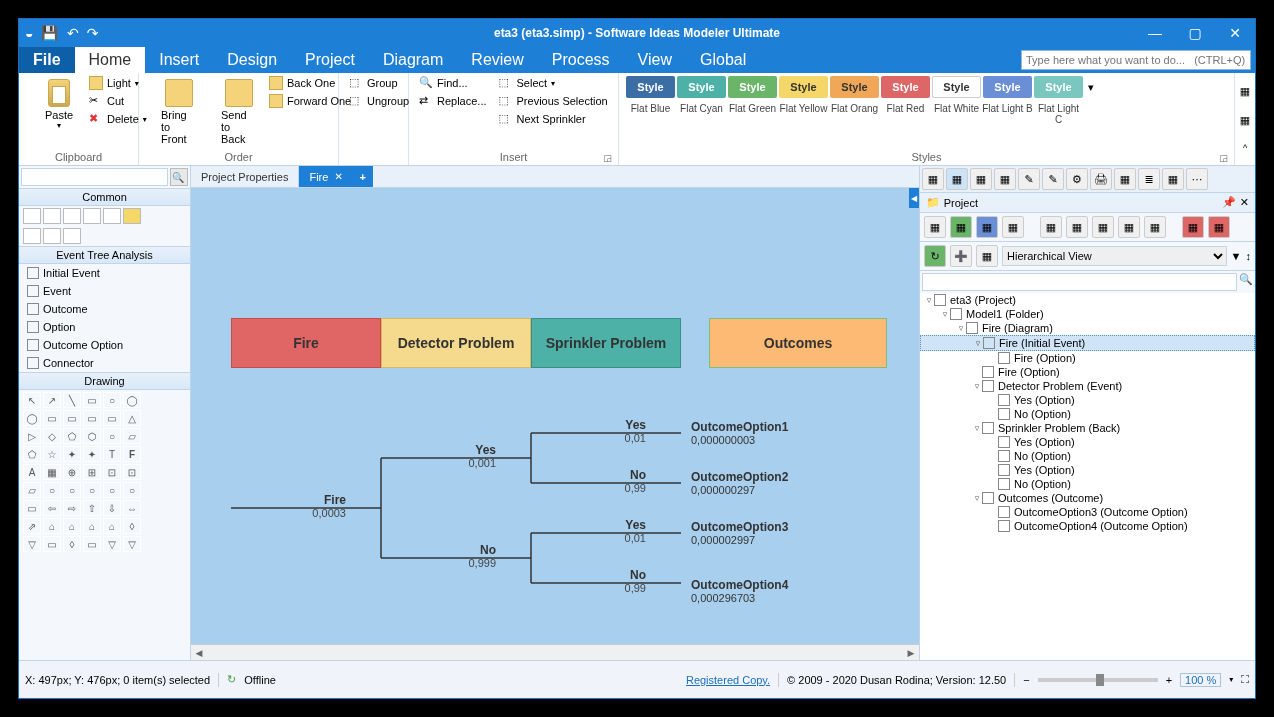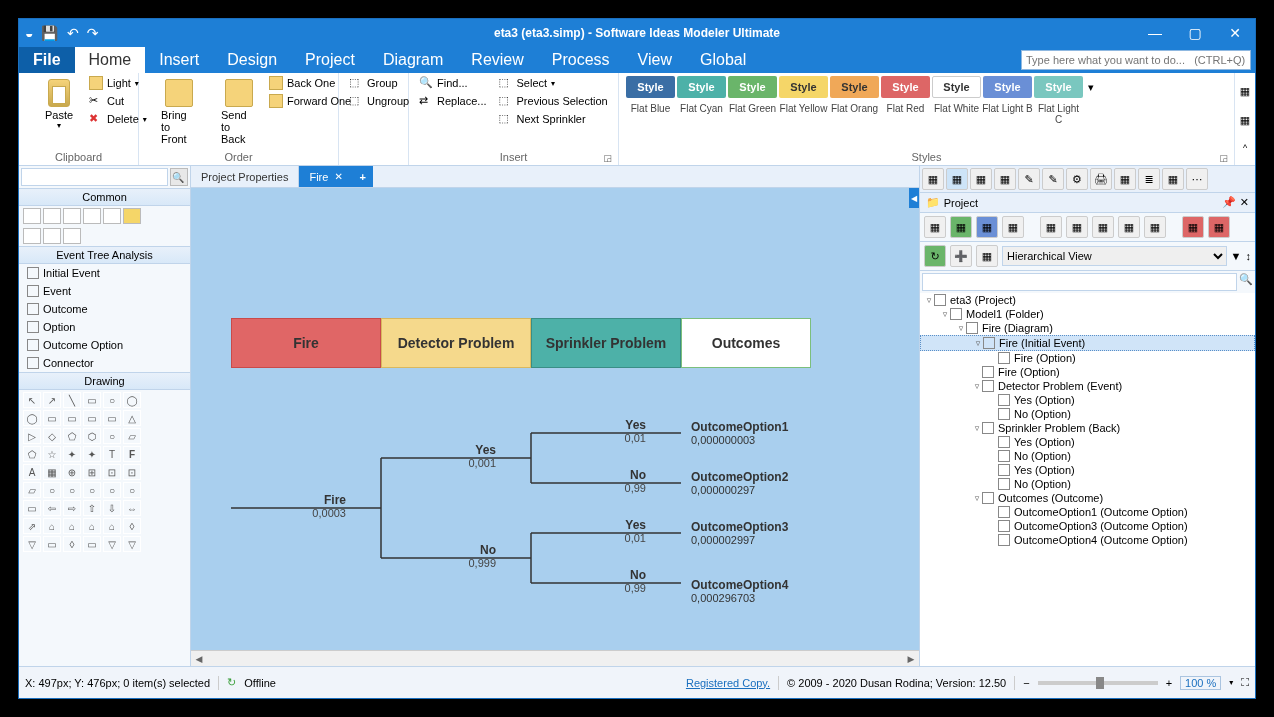--- a/index.html
+++ b/index.html
@@ -50,21 +50,21 @@
 .tab.active { background: #1e7fd6; color: #fff; }
 .tab .x { font-size: 10px; }
 .tab.plus { background: #1e7fd6; color: #fff; font-weight: bold; width: 20px; justify-content: center; padding: 0; }
 .canvas { flex: 1; position: relative; overflow: hidden; background: #a9cfee; }
 .eta-table { position: absolute; top: 130px; left: 40px; }
 .eta-headers { display: flex; }
 .eta-headers div { height: 50px; display: flex; align-items: center; justify-content: center; font-weight: bold; font-size: 14px; color: #333; }
 .eh1 { width: 150px; background: #e06666; border: 1px solid #c94a4a; }
 .eh2 { width: 150px; background: #f5d98c; border: 1px solid #d9b85f; }
 .eh3 { width: 150px; background: #4db1a8; border: 1px solid #3a8e86; color: #fff; }
-.eh4 { width: 130px; background: #ffffff; border: 1px solid #7cbf7c; }
+.eh4 { width: 178px; background: #fdba74; border: 1px solid #7cbf7c; margin-left: 28px; }
 .eta-tree { position: relative; font-size: 12px; color: #333; font-weight: bold; }
 .eta-tree .node { position: absolute; text-align: right; width: 80px; }
 .eta-tree .prob { font-weight: normal; font-size: 11px; color: #444; }
 .eta-tree .outc { position: absolute; font-size: 12px; color: #333; font-weight: bold; white-space: nowrap; }
 .eta-tree .outc .op { font-weight: normal; font-size: 11px; }
 svg.lines { position: absolute; top: 0; left: 0; }
 .scrollh { height: 16px; background: #f0f0f0; border-top: 1px solid #ccc; display: flex; align-items: center; }
 .scrollh .arrow { width: 16px; text-align: center; font-size: 9px; color: #666; }
 .scrollh .track { flex: 1; height: 10px; position: relative; }
 .rightpanel { width: 336px; background: #f4f8fc; border-left: 1px solid #c0d4ea; display: flex; flex-direction: column; font-size: 11px; }
@@ -74,21 +74,21 @@
 .rp-tools2 { background: #f4f8fc; border-bottom: 1px solid #c0d4ea; padding: 3px 4px; display: flex; gap: 4px; flex-wrap: wrap; }
 .rp-tools3 { background: #f4f8fc; border-bottom: 1px solid #c0d4ea; padding: 3px 4px; display: flex; gap: 4px; align-items: center; }
 .rp-tools3 select { flex: 1; height: 20px; font-size: 11px; border: 1px solid #c0d4ea; }
 .rp-search { display: flex; padding: 2px; gap: 2px; }
 .rp-search input { flex: 1; height: 18px; border: 1px solid #c0d4ea; }
 .rp-tree { flex: 1; overflow: auto; background: #fff; }
 .tn { display: flex; align-items: center; padding: 1px 0; white-space: nowrap; }
 .tn .tw { display: inline-block; width: 10px; text-align: center; color: #666; font-size: 9px; }
 .tn .tico { width: 12px; height: 12px; border: 1px solid #888; margin-right: 4px; display: inline-block; }
 .tn.sel { background: #d0e4f8; border: 1px dotted #5a8fc8; }
-.statusbar { height: 32px; background: #f0f4fa; border-top: 1px solid #c0d4ea; display: flex; align-items: center; font-size: 11px; padding: 0 6px; gap: 8px; }
+.statusbar { height: 38px; background: #f0f4fa; border-top: 1px solid #c0d4ea; display: flex; align-items: center; font-size: 11px; padding: 0 6px; gap: 8px; }
 .statusbar .reg { color: #1a6fbf; text-decoration: underline; }
 .statusbar .spacer { flex: 1; }
 .statusbar .zoom { border: 1px solid #aac4e0; padding: 0 4px; color: #1a6fbf; text-align: center; }
 .tbico { width: 22px; height: 22px; background: #f0f0f0; border: 1px solid #ccc; display: inline-flex; align-items: center; justify-content: center; font-size: 11px; border-radius: 2px; }
 .ico-green{background:#6ab56a !important;} .ico-red{background:#d66 !important;} .ico-blue{background:#6a8fd6 !important;}
 .drawing-grid { padding: 2px 4px; }
 .drawing-grid .drow { display: flex; gap: 2px; margin-bottom: 2px; }
 .dtool { width: 18px; height: 16px; border: 1px solid #fff; display: inline-flex; align-items: center; justify-content: center; font-size: 10px; color: #555; }
 </style>
 </head>
@@ -588,25 +588,20 @@
           </div>
           <div class="tn" style="padding-left: 68px;">
             <span class="tw"></span>
             <span class="tico"></span>
             <span>No (Option)</span>
           </div>
           <div class="tn" style="padding-left: 52px;">
             <span class="tw">▿</span>
             <span class="tico"></span>
             <span>Outcomes (Outcome)</span>
-          </div>
-          <div class="tn" style="padding-left: 68px;">
-            <span class="tw"></span>
-            <span class="tico"></span>
-            <span>OutcomeOption1 (Outcome Option)</span>
           </div>
           <div class="tn" style="padding-left: 68px;">
             <span class="tw"></span>
             <span class="tico"></span>
             <span>OutcomeOption3 (Outcome Option)</span>
           </div>
           <div class="tn" style="padding-left: 68px;">
             <span class="tw"></span>
             <span class="tico"></span>
             <span>OutcomeOption4 (Outcome Option)</span>

